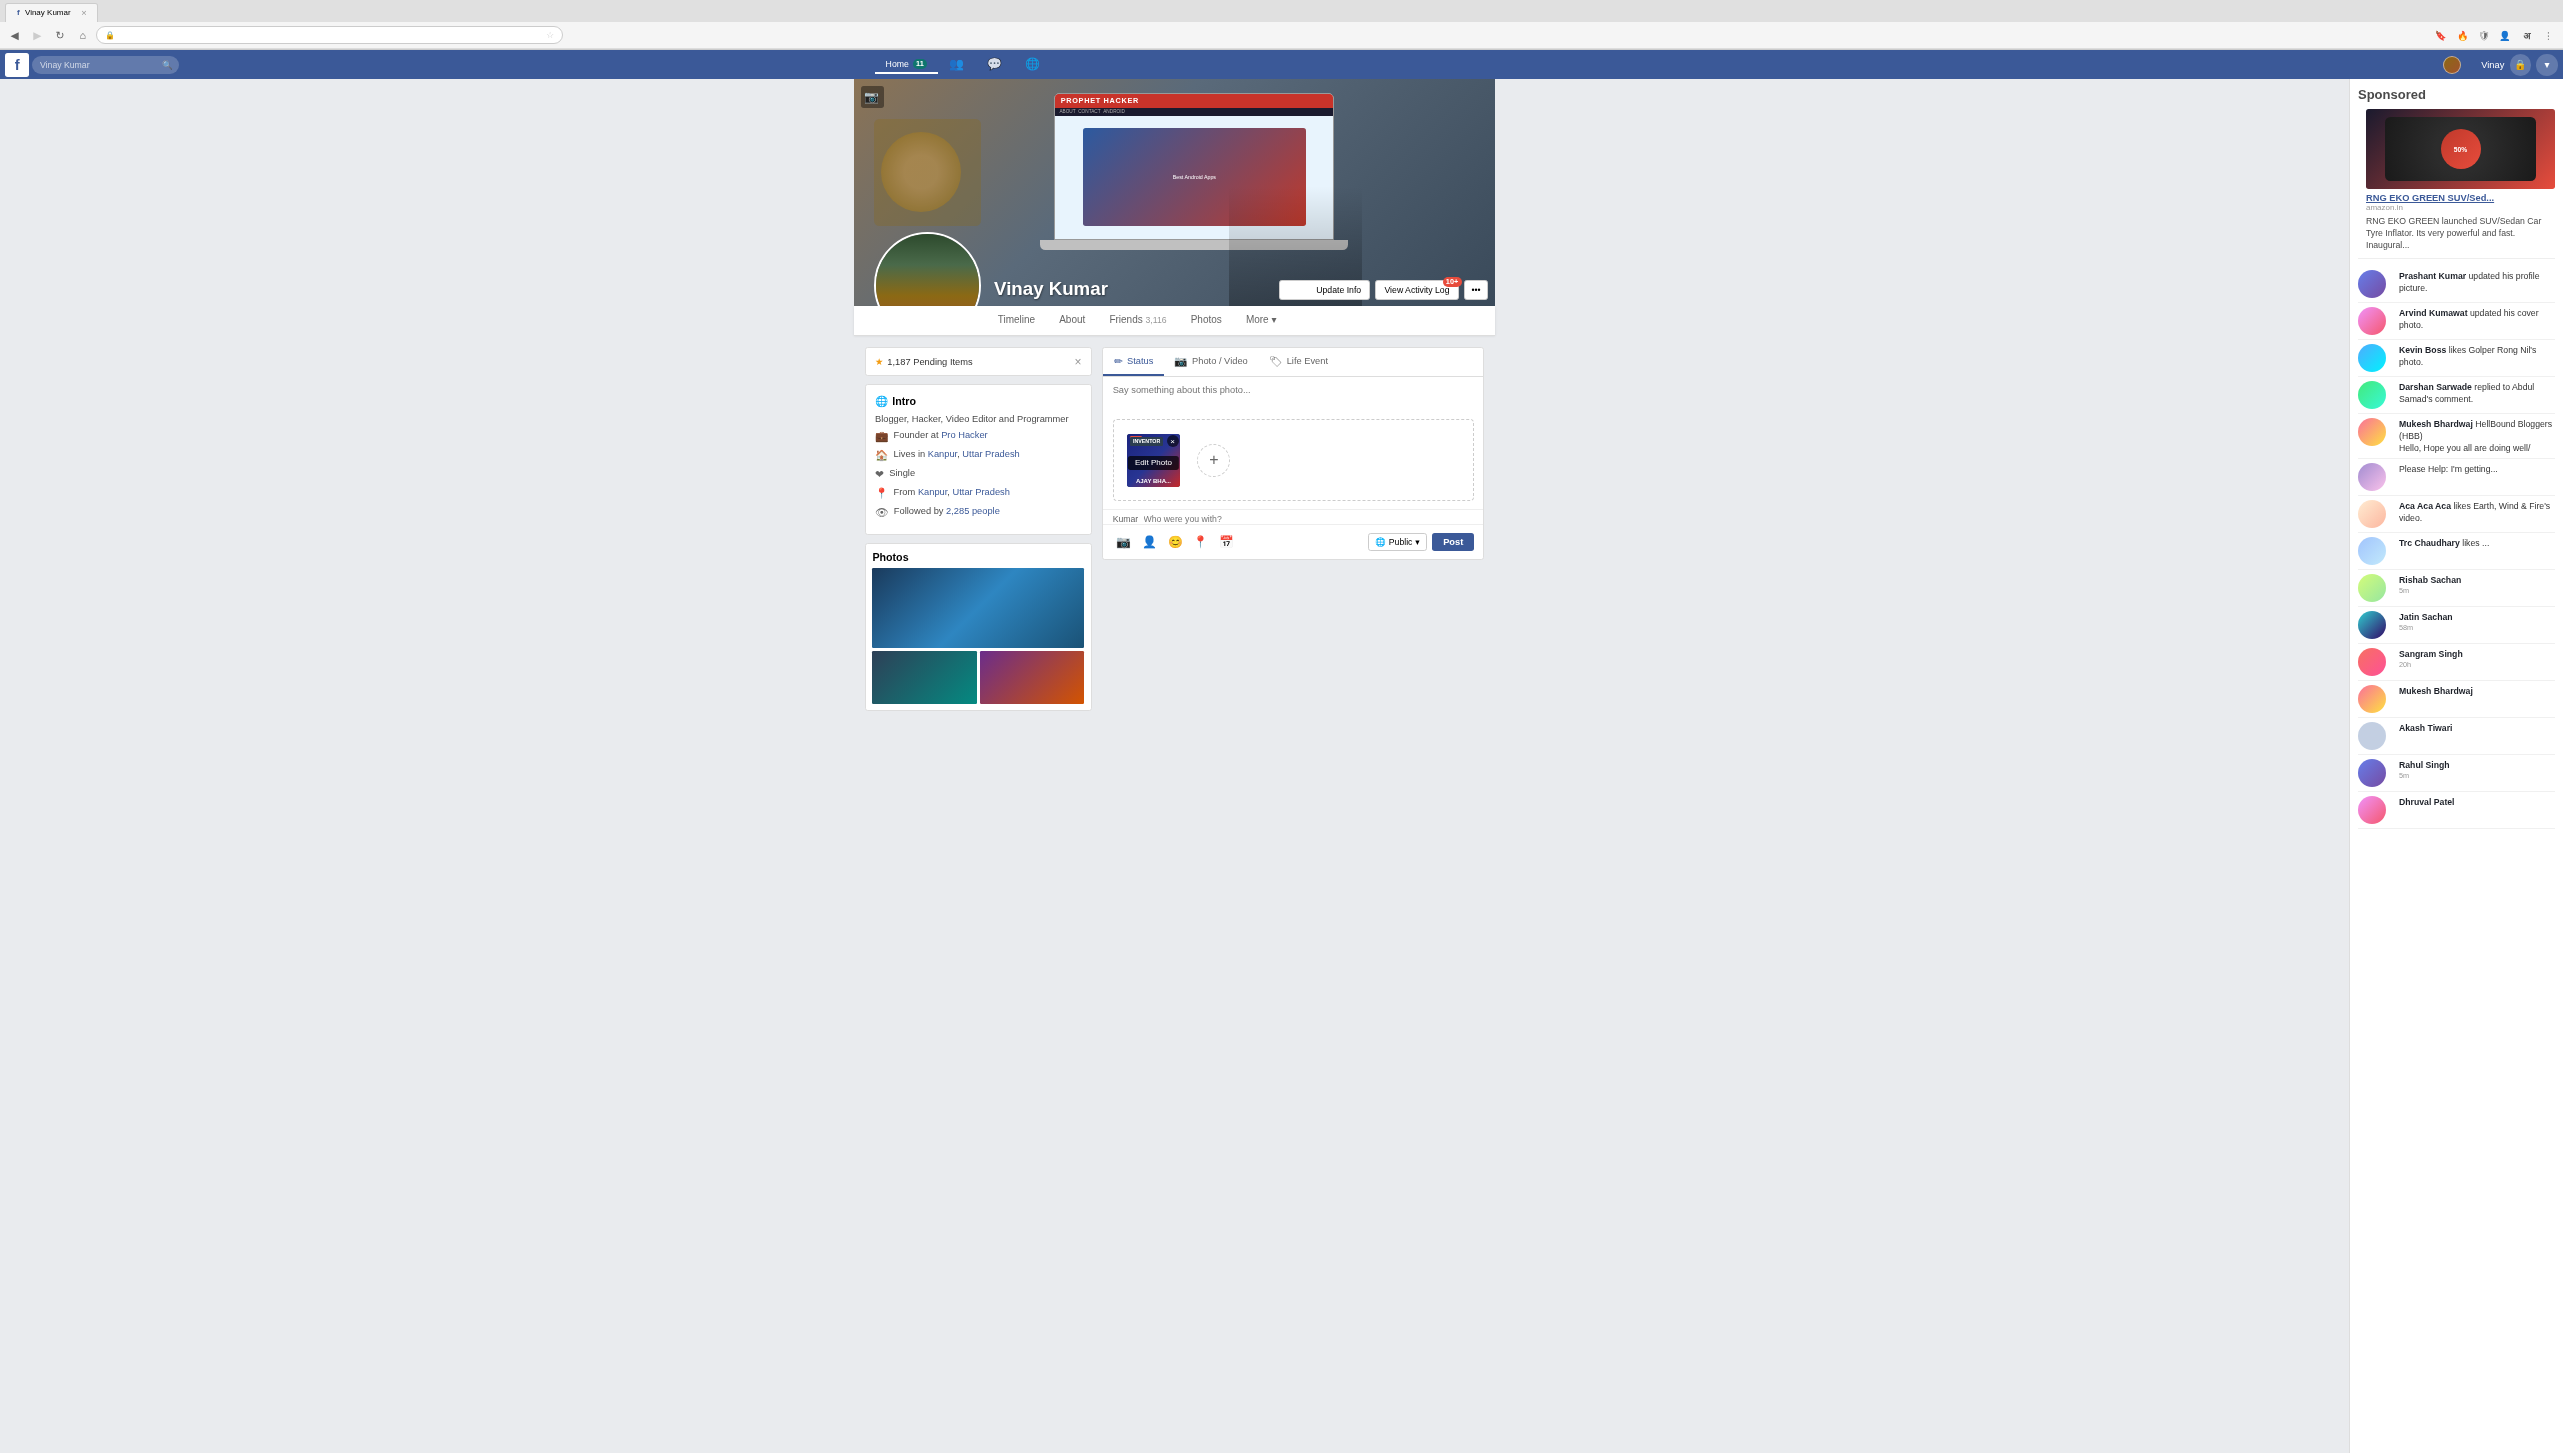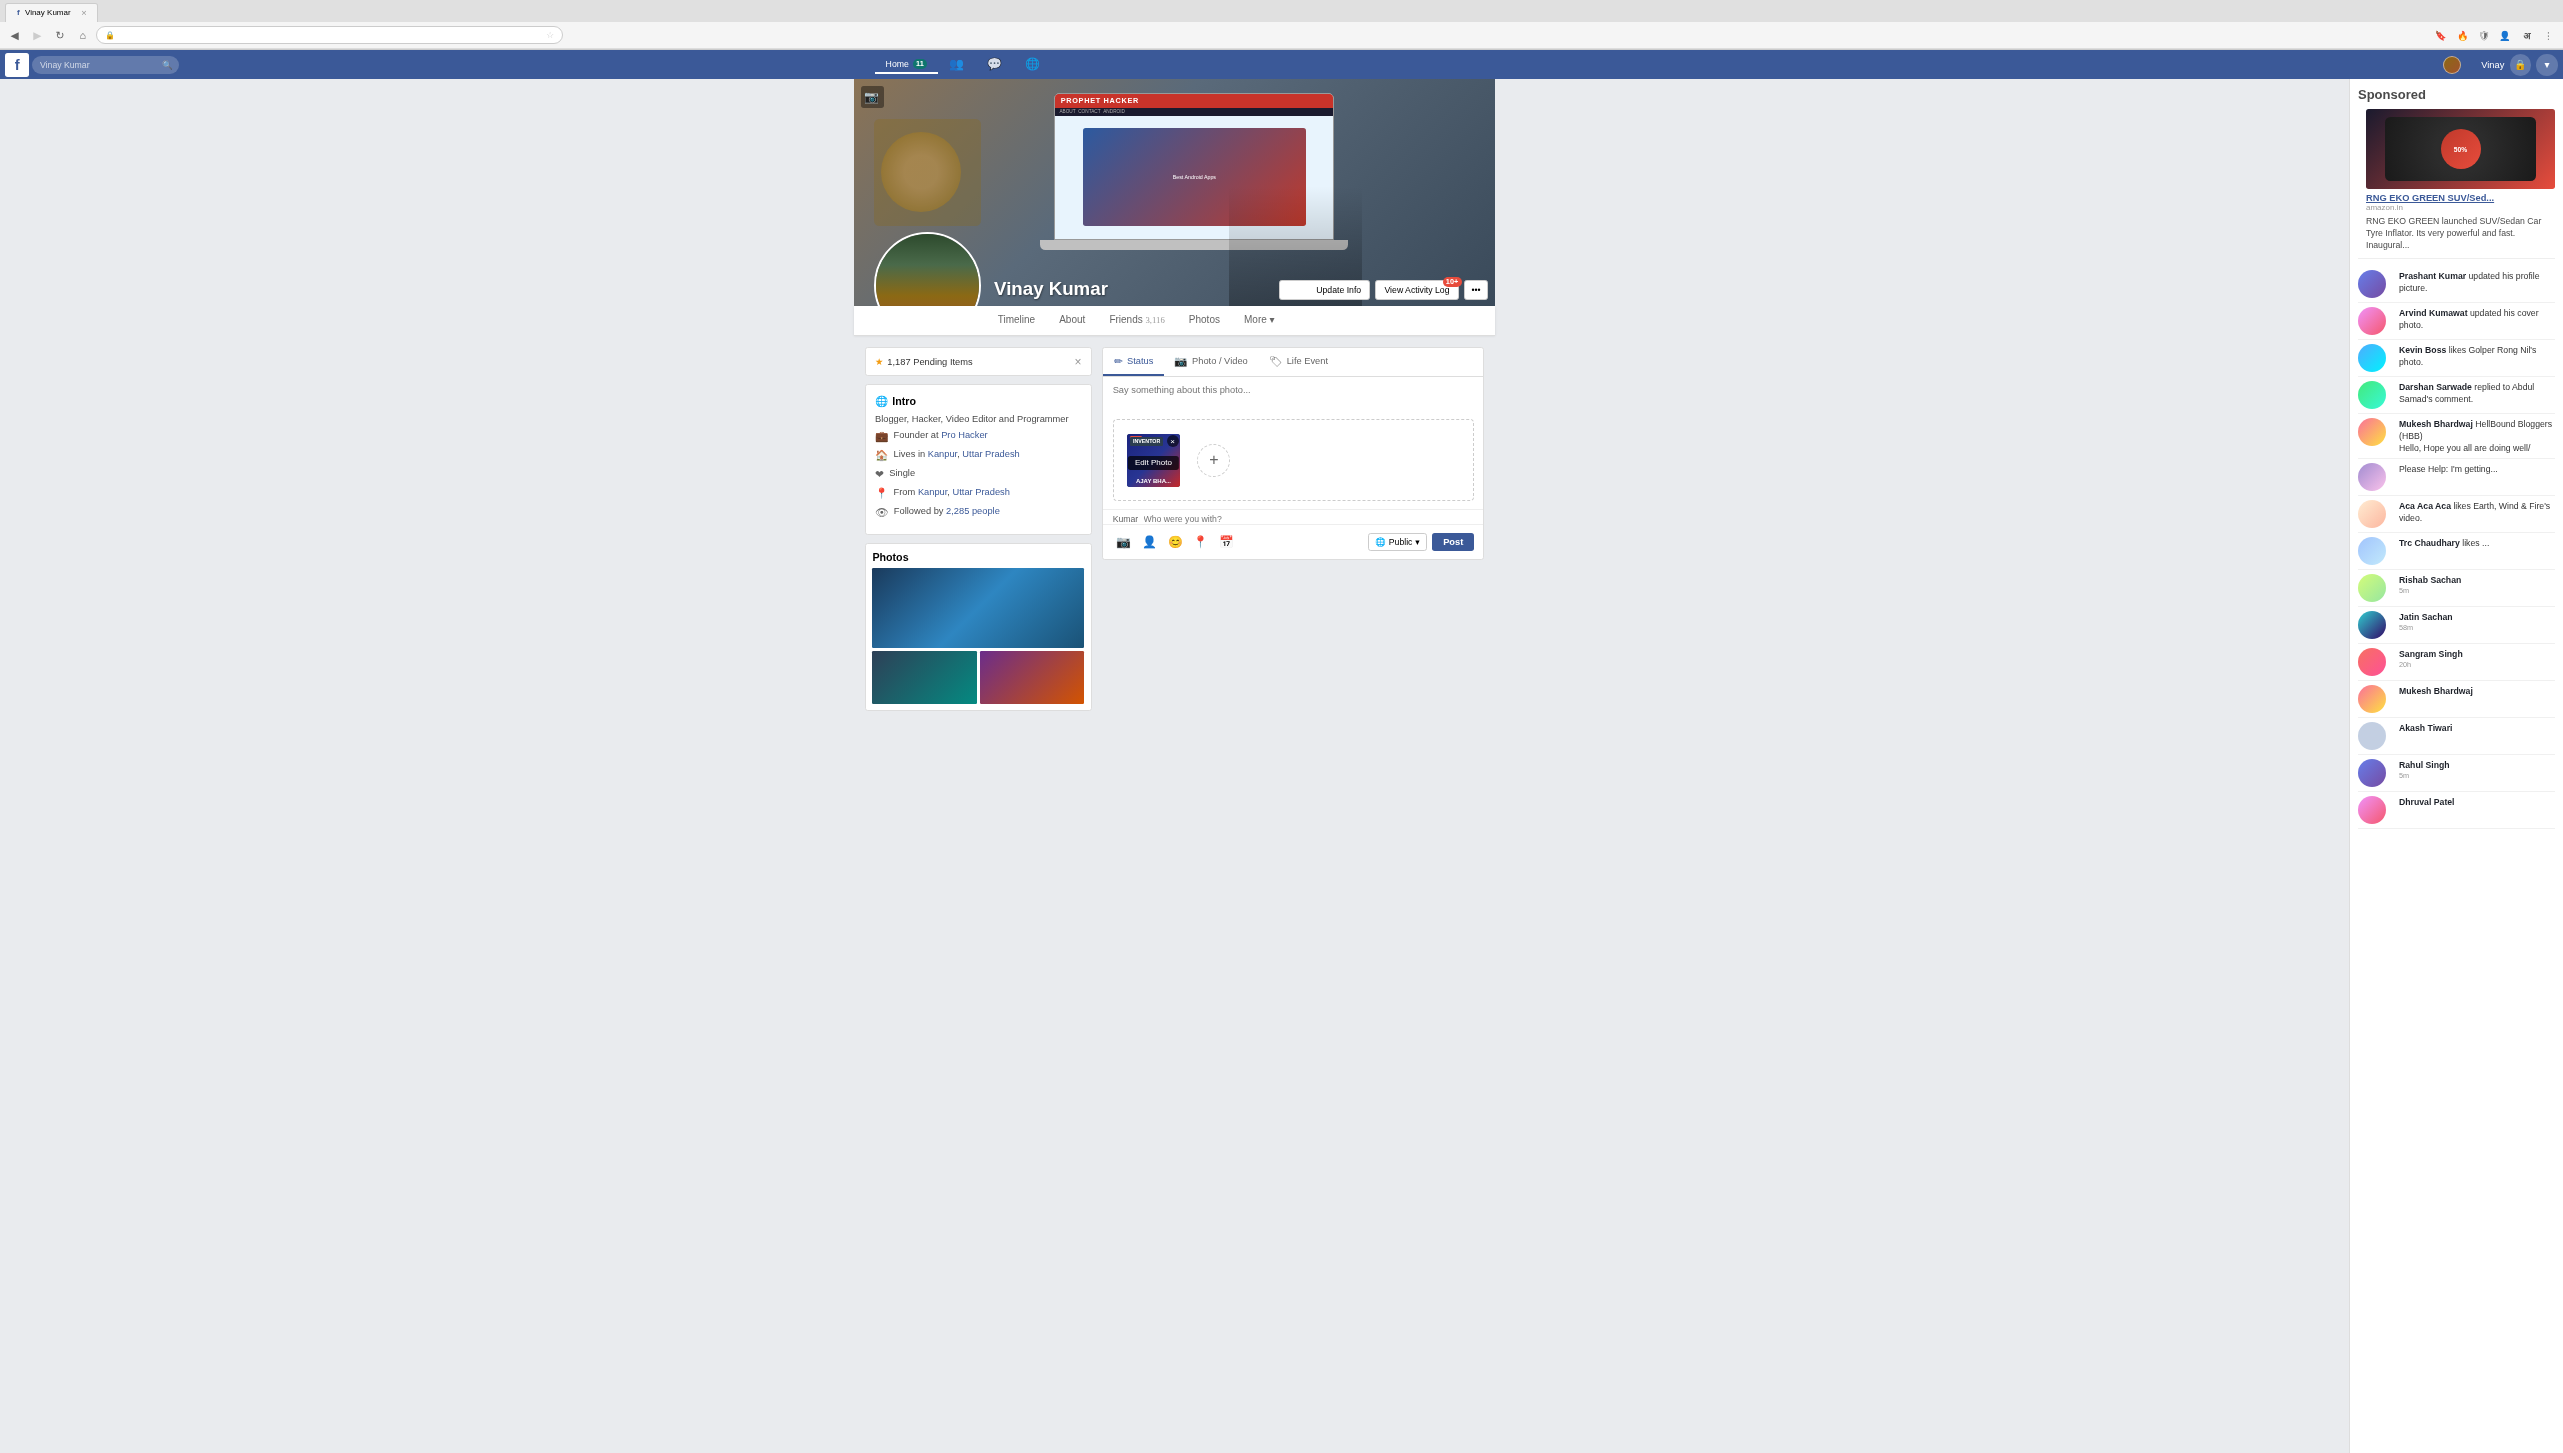--- a/index.html
+++ b/index.html
@@ -50,21 +50,21 @@
     .cover-actions { position: absolute; bottom: 6.7px; right: 6.7px; display: flex; gap: 5.3px; align-items: center; }
     .cover-action-btn { background: white; border: 0.7px solid #ccc; border-radius: 2.7px; padding: 4px 8px; font-size: 8.7px; cursor: pointer; display: flex; align-items: center; gap: 2.7px; font-weight: 500; }
     .cover-action-btn.more-btn { padding: 4px 6.7px; }
     .update-info-btn { background: white; padding-left: 36px; }
     .view-activity-btn { background: white; position: relative; }
     .activity-badge { background: #e74c3c; color: white; border-radius: 6.7px; padding: 0.7px 3.3px; font-size: 7.3px; font-weight: bold; position: absolute; top: -4px; right: -4px; }
 
     
     .profile-nav { background: white; border-bottom: 0.7px solid #ddd; padding: 0 0 0 133px; display: flex; align-items: center; gap: 2.7px; }
     .profile-nav-item { padding: 8px 10.7px; font-size: 10px; cursor: pointer; border-bottom: 2px solid transparent; color: #666; font-weight: 500; }
-    .friends-count { font-size: 8.7px; color: #999; font-family: Liberation Serif, serif; }
+    .friends-count { font-size: 8.7px; color: #999; }
 
     
     .content-area { display: flex; gap: 10.7px; padding: 10.7px; }
     .left-sidebar { width: 227px; flex-shrink: 0; }
     .main-feed { flex: 1; }
 
     
     .pending-box { background: white; border-radius: 2.7px; border: 0.7px solid #ddd; padding: 6.7px 9.3px; margin-bottom: 8px; display: flex; align-items: center; justify-content: space-between; }
     .pending-star { color: #f39c12; margin-right: 4px; }
     .pending-close { cursor: pointer; color: #999; font-size: 12px; }

